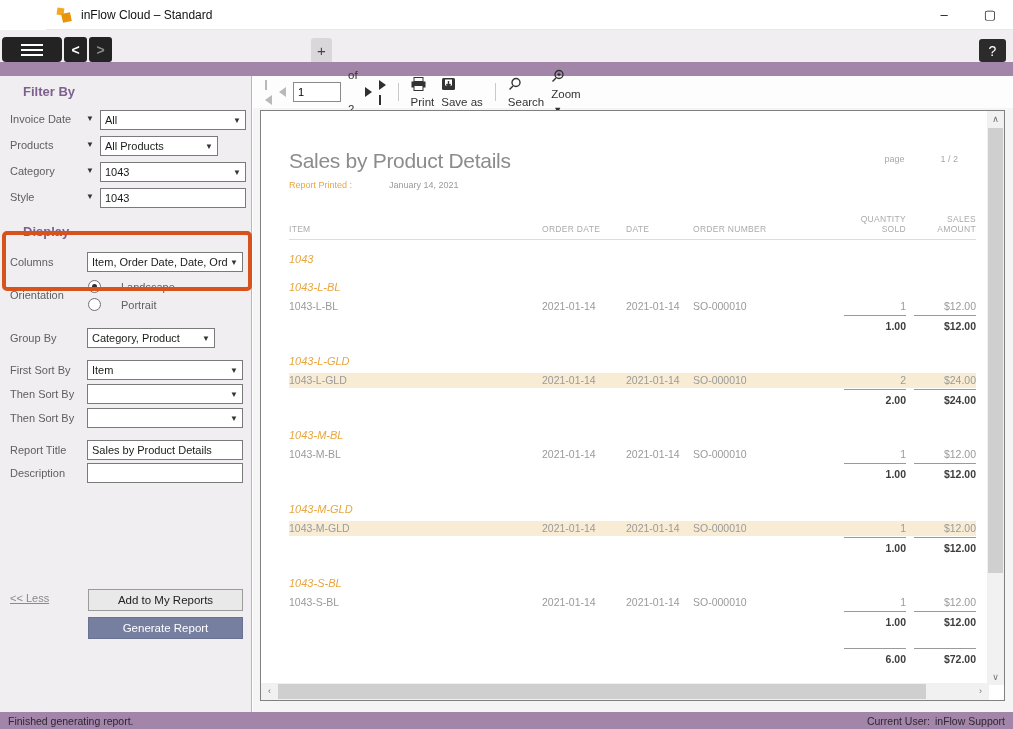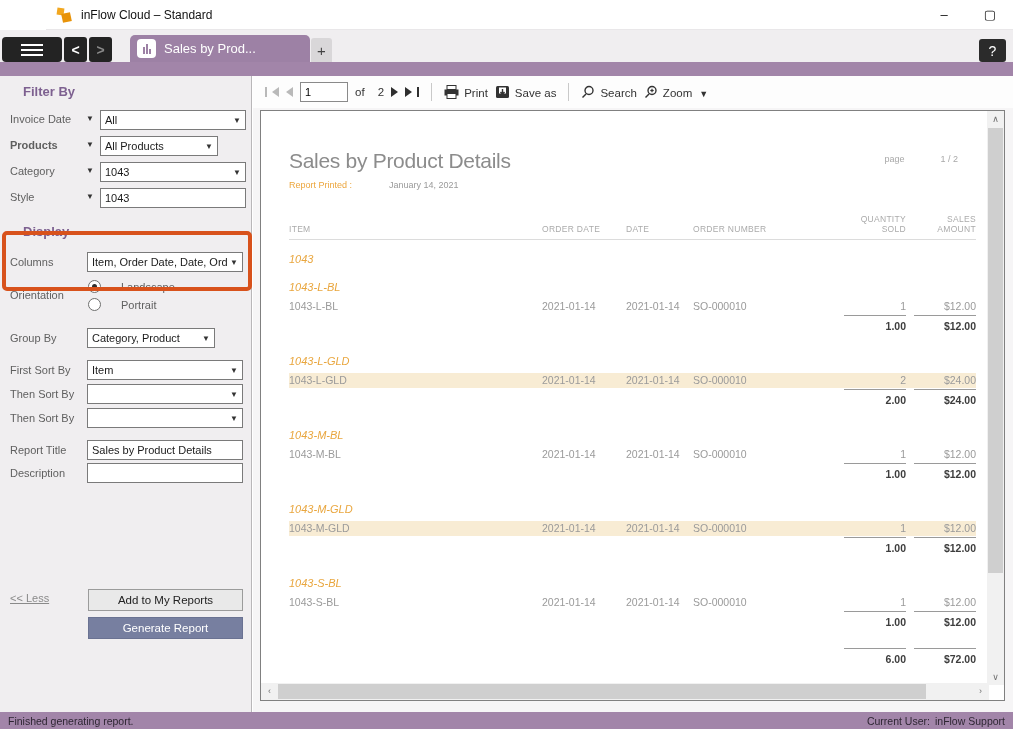--- a/index.html
+++ b/index.html
@@ -63,21 +63,21 @@
     border:1px solid #9b9b9b; font-size:11.5px; color:#222; display:flex; align-items:center; justify-content:center; }
   #btn-generate { position:absolute; left:88px; top:541px; width:155px; height:22px; background:#777fa0;
     border:1px solid #6a7292; font-size:11.5px; color:#fff; display:flex; align-items:center; justify-content:center; }
   #hl-box { position:absolute; left:2px; top:155px; width:250px; height:60px;
     border:4px solid #d8521c; border-radius:5px; pointer-events:none; z-index:5; }
 
   
   #rpanel { left:253px; top:76px; width:760px; height:636px; background:#f6f5f6; }
   #rtoolbar { position:absolute; left:0; top:0; width:760px; height:32px; background:#fdfdfd;
     display:flex; align-items:center; padding-left:12px; gap:7px; }
-  .tool { display:flex; align-items:flex-end; gap:5px; font-size:11.5px; color:#333; }
+  .tool { display:flex; align-items:flex-start; gap:5px; font-size:11.5px; color:#333;flex-direction:column; }
   .tri { width:0; height:0; display:inline-block; }
   .tri.r { border-left:7px solid #2f2f2f; border-top:5px solid transparent; border-bottom:5px solid transparent; }
   .tri.l { border-right:7px solid #b9b9b9; border-top:5px solid transparent; border-bottom:5px solid transparent; }
   .bar { width:2px; height:10px; display:inline-block; }
   .bar.gray { background:#b9b9b9; } .bar.dark { background:#2f2f2f; }
   #page-input { width:48px; height:20px; border:1px solid #8a8a8a; font-size:11px; padding:0 4px;
     font-family:"Liberation Sans", sans-serif; }
   .tsep { width:1px; height:18px; background:#c9c9c9; margin:0 5px; }
   .icon-svg { display:block; }
   .tool-caret { font-size:9px; color:#333; margin-left:2px; }
@@ -140,44 +140,36 @@
   </div>
 
   <div id="tabbar" class="abs">
     <div id="hamburger" class="abs">
         <i></i>
         <i></i>
         <i></i>
       </div>
     <div id="nav-back" class="abs navsq">&lt;</div>
     <div id="nav-fwd" class="abs navsq">&gt;</div>
-    <div id="tab-active" class="abs">
-      <span id="tab-icon">
-          <i></i>
-          <i></i>
-          <i></i>
-        </span>
-      <span id="tab-label">Sales by Prod...</span>
-    </div>
     <div id="tab-new" class="abs">+</div>
     <div id="help-btn" class="abs">?</div>
   </div>
   <div id="purple-strip" class="abs"></div>
 
   <div id="sidebar" class="abs">
     <div class="sec-head" style="top:8px;">Filter By</div>
 
     <div class="flabel" style="top:37px;">Invoice Date</div>
     <span class="lbl-caret" style="left:86px; top:38px;">▼</span>
     <div class="combo" style="left:100px; top:34px; width:146px;">
       <span class="val">All</span>
         <span class="car">▼</span>
     </div>
 
-    <div class="flabel" style="top:63px;font-weight:bold;">Products</div>
+    <div class="flabel" style="top:63px;">Products</div>
     <span class="lbl-caret" style="left:86px; top:64px;">▼</span>
     <div class="combo" style="left:100px; top:60px; width:118px;">
       <span class="val">All Products</span>
         <span class="car">▼</span>
     </div>
 
     <div class="flabel" style="top:89px;">Category</div>
     <span class="lbl-caret" style="left:86px; top:90px;">▼</span>
     <div class="combo" style="left:100px; top:86px; width:146px;">
       <span class="val">1043</span>

